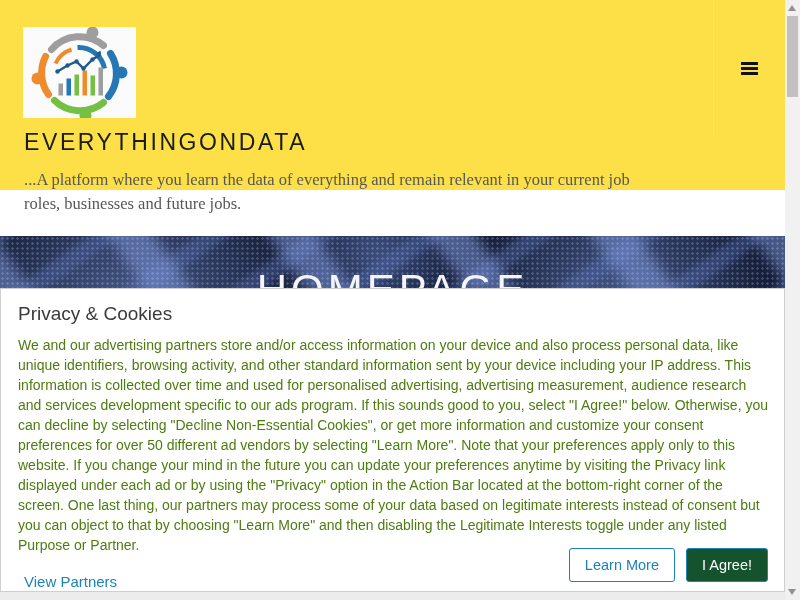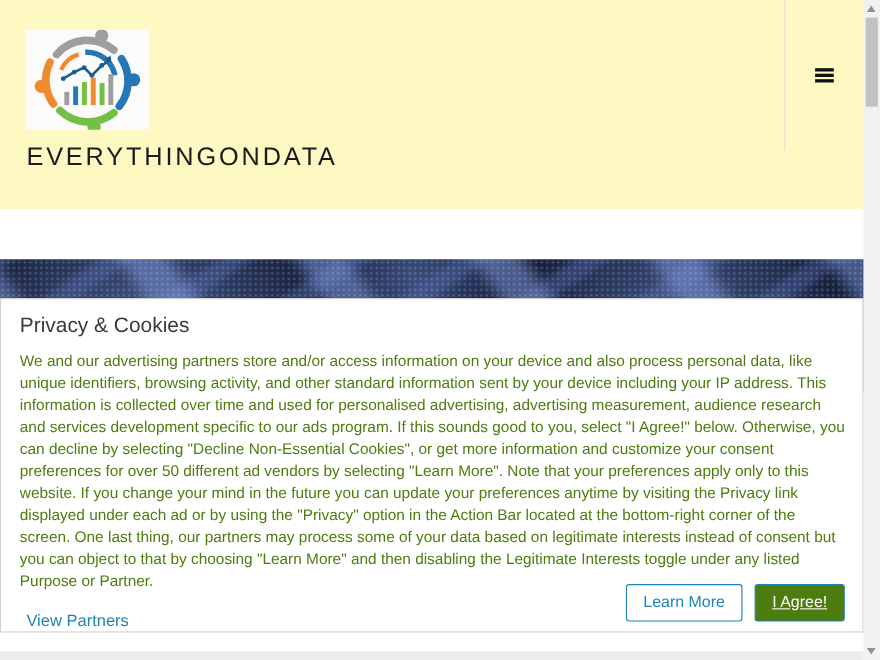--- a/index.html
+++ b/index.html
@@ -4,21 +4,21 @@
 <style>
   html,body{margin:0;padding:0;}
   body{
     width:800px;height:600px;overflow:hidden;position:relative;
     background:#ffffff;font-family:"Liberation Sans",sans-serif;
     -webkit-font-smoothing:antialiased;
   }
   .abs{position:absolute;}
 
   
-  .header{left:0;top:0;width:785px;height:190px;background:#fef9c3;}
+  .header{left:0;top:0;width:785px;height:190px;background:#fde047;}
   .logo-wrap{left:23px;top:27px;width:113px;height:91px;background:#fbfbfb;cursor:pointer;}
   .site-title{
     left:24px;top:129px;font-size:23px;letter-spacing:2.6px;color:#1b1b1b;
     font-weight:500;white-space:nowrap;
   }
   .tagline{
     left:24px;top:168px;width:615px;font-family:"Liberation Serif",serif;
     font-size:16.5px;line-height:24px;color:#575757;
   }
   .header-divider{left:713px;top:0;width:1px;height:137px;background:#dddddd;}
@@ -37,33 +37,33 @@
       radial-gradient(circle at 78% 60%, rgba(125,155,230,0.5), transparent 26%),
       #101830;
     filter:blur(3px);}
   .hero-dots{position:absolute;inset:0;opacity:.30;
     background-image:radial-gradient(rgba(200,214,250,0.8) 1px, transparent 1.5px);
     background-size:5px 5px;}
   .hero-title{position:absolute;left:0;top:30px;width:100%;text-align:center;
     color:#f4f5f8;font-size:42px;font-weight:300;letter-spacing:4px;white-space:nowrap;}
 
   
-  .cookie{left:0;top:271px;width:785px;height:304px;background:#ffffff;
+  .cookie{left:0;top:288px;width:785px;height:304px;background:#ffffff;
     border:1px solid #cfcfcf;box-sizing:border-box;}
   .cookie-title{position:absolute;left:17px;top:14px;font-size:19px;color:#3b3b3b;font-weight:400;}
   .cookie-body{position:absolute;left:17px;top:46px;width:752px;
     font-size:14px;line-height:20px;color:#4d7c0f;}
   .cookie-footer{position:absolute;left:17px;right:16px;top:259px;height:34px;
     display:flex;align-items:center;}
   .view-partners{color:#1d83b4;font-size:15px;text-decoration:none;cursor:pointer;margin-left:6px;margin-top:32px;}
   .btn-group{margin-left:auto;display:flex;gap:11px;}
   .cbtn{height:34px;border:1px solid #1d83b4;border-radius:3px;background:#fff;
     color:#1d83b4;font-size:14.5px;font-family:"Liberation Sans",sans-serif;
     padding:0 15px;cursor:pointer;white-space:nowrap;}
-  .cbtn.primary{background:#4d7c0f;color:#fff;border-color:#1d83b4;text-decoration:underline;}
+  .cbtn.primary{background:#14532d;color:#fff;border-color:#1d83b4;}
   .bottom-strip{left:0;top:592px;width:785px;height:8px;background:#ececec;}
 
   
   .scrollbar{left:785px;top:0;width:15px;height:600px;background:#f1f1f1;}
   .sb-thumb{position:absolute;left:2px;top:16px;width:11px;height:81px;background:#c1c1c1;cursor:pointer;}
   .sb-arrow{position:absolute;left:3px;width:0;height:0;cursor:pointer;
     border-left:4.5px solid transparent;border-right:4.5px solid transparent;}
   .sb-up{top:5px;border-bottom:6px solid #909090;}
   .sb-down{top:589px;border-top:6px solid #909090;}
 </style>
@@ -106,20 +106,21 @@
         <circle cx="-3" cy="-12" r="2.2" fill="#1f5c8b"></circle>
         <circle cx="4" cy="-5" r="2.2" fill="#1f5c8b"></circle>
         <circle cx="13" cy="-14" r="2.2" fill="#1f5c8b"></circle>
         <path d="M 21 -19 l -6 0 l 6 -4 l 1 7 z" fill="#1f5c8b"></path>
       </g>
     </svg>
   </div>
 
   <div class="abs site-title">EVERYTHINGONDATA</div>
 
+  <div class="abs tagline">...A platform where you learn the data of everything and remain relevant in your current job roles, businesses and future jobs.</div>
 
   <div class="abs header-divider"></div>
 
   <button class="abs menu-btn" aria-label="menu">
     <span class="menu-bar b1"></span>
     <span class="menu-bar b2"></span>
     <span class="menu-bar b3"></span>
   </button>
 </div>
 

